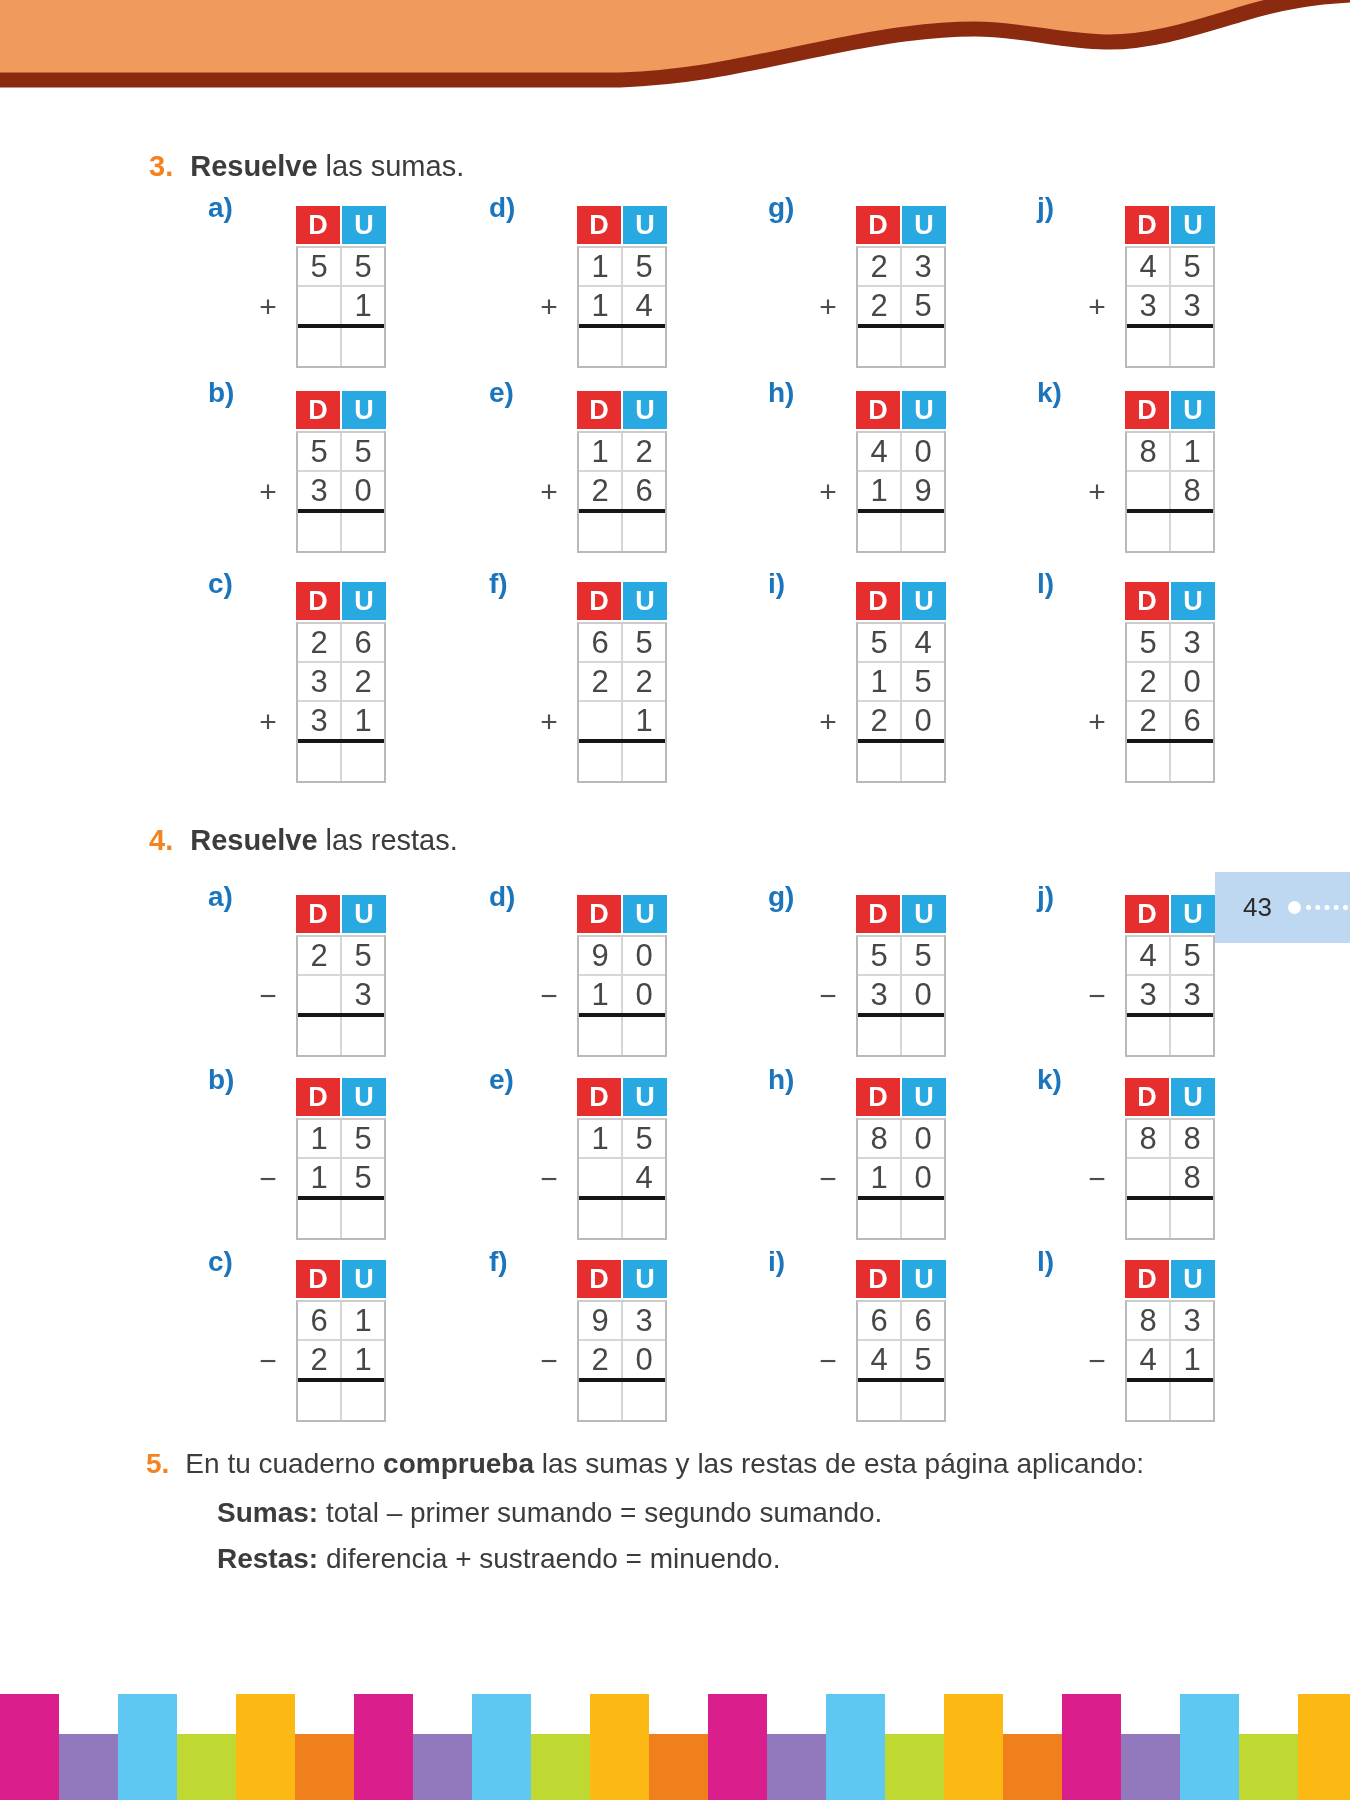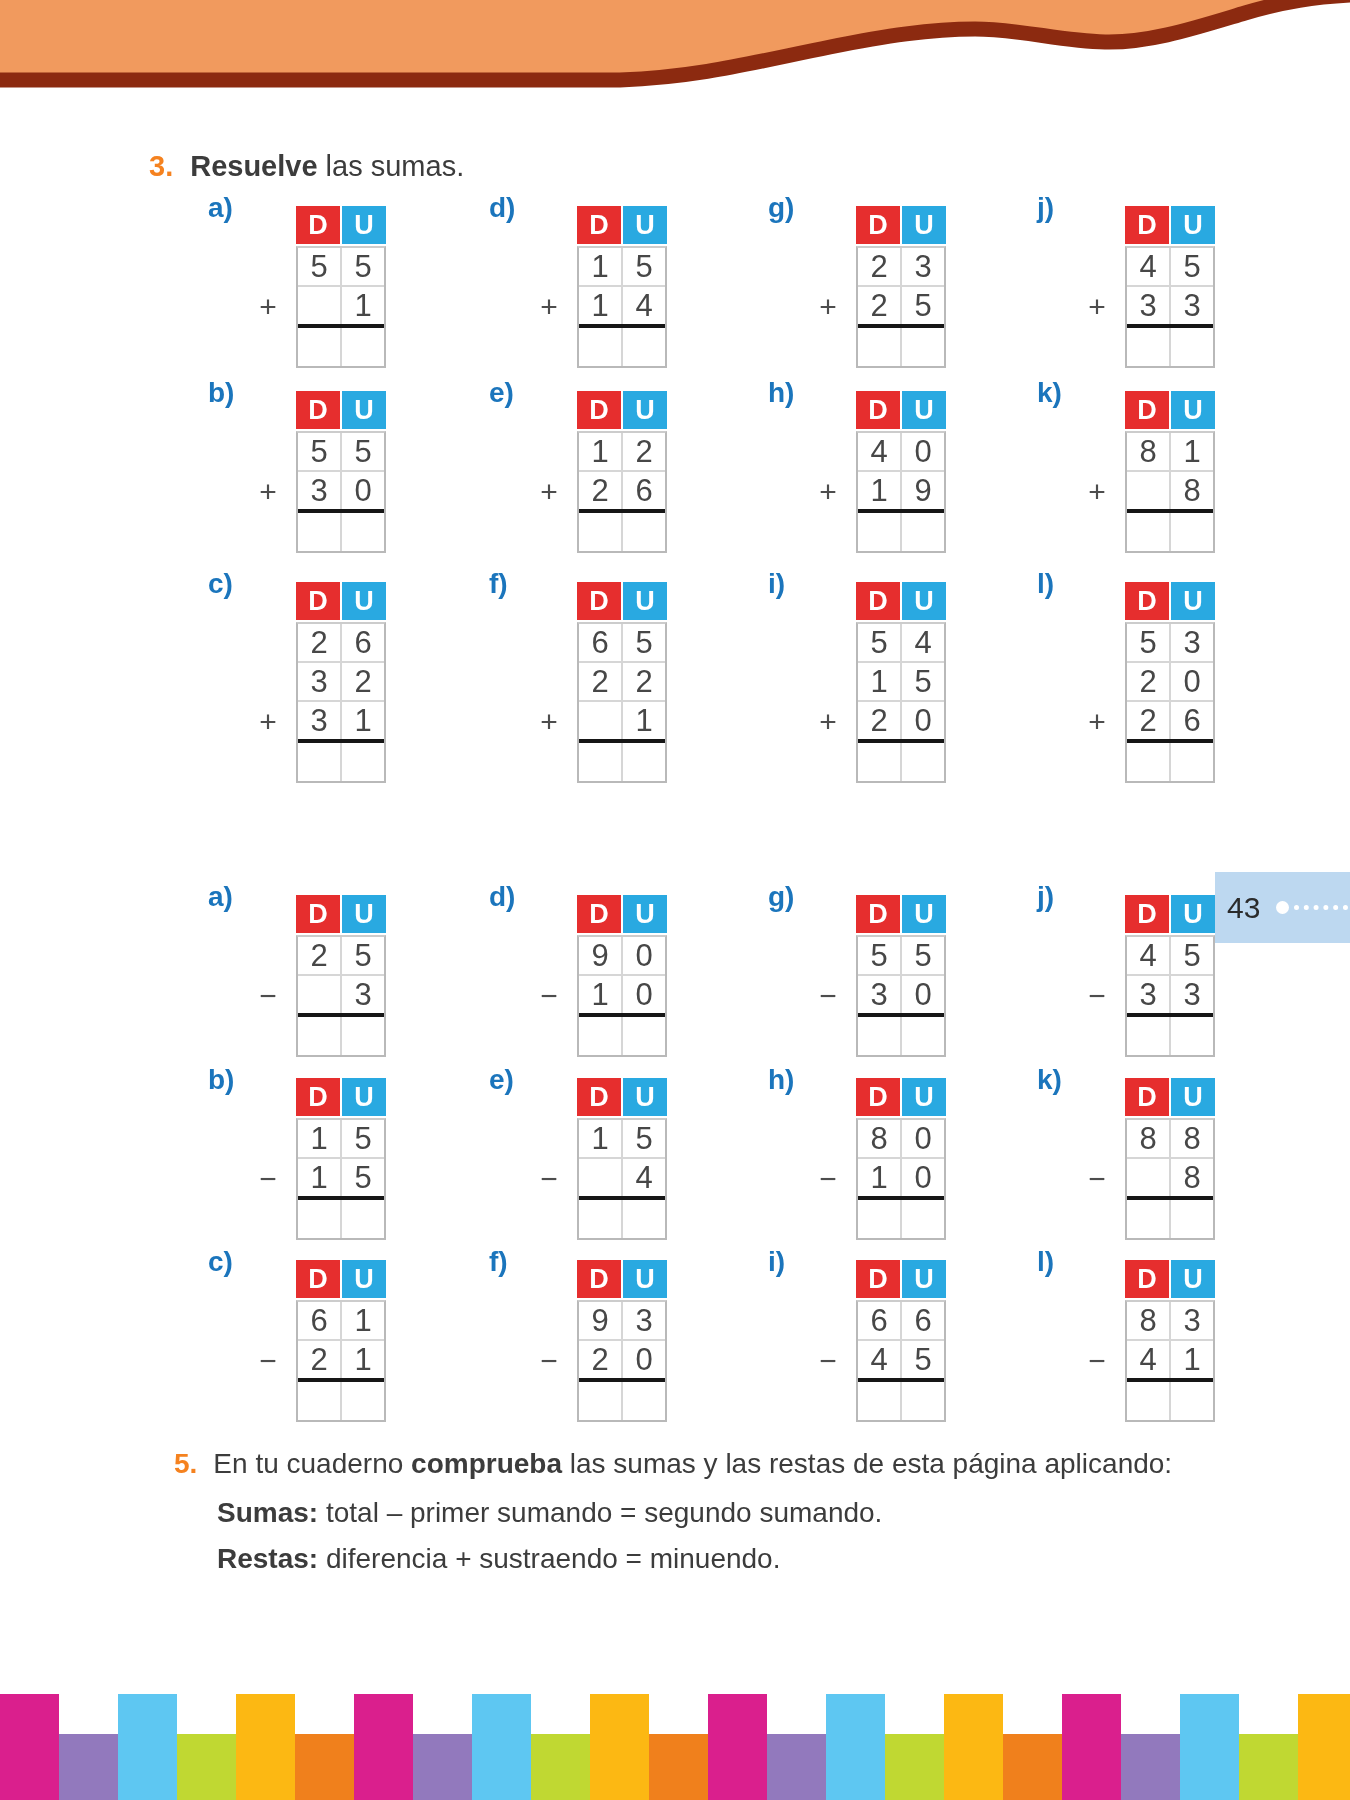--- a/index.html
+++ b/index.html
@@ -27,28 +27,28 @@
   .hu { background:var(--units-cyan); }
   .pbody { border:2px solid #b9b9b9; border-top-color:#cccccc; background:#ffffff; }
   .trow { display:flex; height:37px; }
   .trow + .trow { border-top:2px solid #d6d6d6; }
   .trow.answer { border-top:4px solid #161616; height:38px; }
   .tcell { flex:0 0 42px; display:flex; align-items:center; justify-content:center;
            font-size:31px; font-weight:400; color:#474747; }
   .tcell + .tcell { border-left:2px solid #d6d6d6; }
 
   
-  .ex5line { position:absolute; left:174px; font-size:28px; color:#3c3c3c; white-space:nowrap; }
+  .ex5line { position:absolute; left:146px; font-size:28px; color:#3c3c3c; white-space:nowrap; }
   .ex5line .num { font-weight:bold; color:var(--number-orange); margin-right:16px; }
   .ex5line.indent { left:210px;margin-left:7px; }
 
   
   .pagetab { position:absolute; left:1215px; top:872px; width:135px; height:71px;
              background:var(--tab-blue); display:flex; align-items:center; }
-  .pagetab .tnum { margin-left:12px; font-size:30px; color:#2b2b2b; }
+  .pagetab .tnum { margin-left:28px; font-size:26px; color:#2b2b2b; }
   .pagetab .tdot { width:13px; height:13px; border-radius:50%; background:#ffffff; margin-left:16px; }
   .pagetab .tline { flex:1; border-top:5px dotted #ffffff; margin-left:5px; margin-right:2px; }
 
   
   .footer { position:absolute; left:0; top:1694px; width:1350px; height:106px; }
   .fbar { position:absolute; }
 </style>
 </head>
 <body>
 
@@ -339,20 +339,23 @@
             <span class="tcell">6</span>
           </div>
           <div class="trow answer">
             <span class="tcell"></span>
             <span class="tcell"></span>
           </div>
         </div>
       </div>
     </div>
 
+  <div class="exheading" style="top:824px">
+    <span class="num">4.</span><span class="bold">Resuelve</span><span> las restas.</span>
+  </div>
 
   <div id="exercise4-problems">
       <div class="problem" style="left: 296px; top: 895px;">
         <span class="plabel">a)</span>
         <span class="pop" style="top: 81px;">−</span>
         <div class="phead">
           <span class="hcell hd">D</span>
           <span class="hcell hu">U</span>
         </div>
         <div class="pbody">

